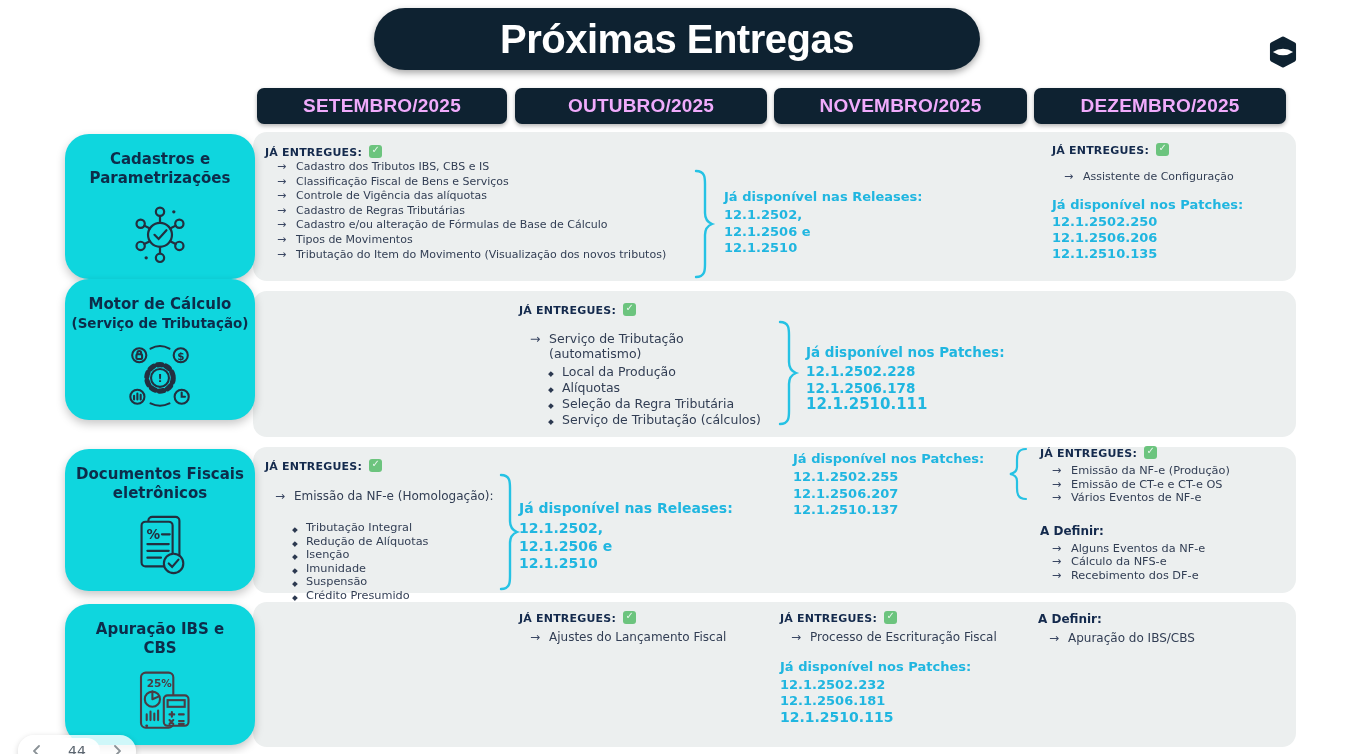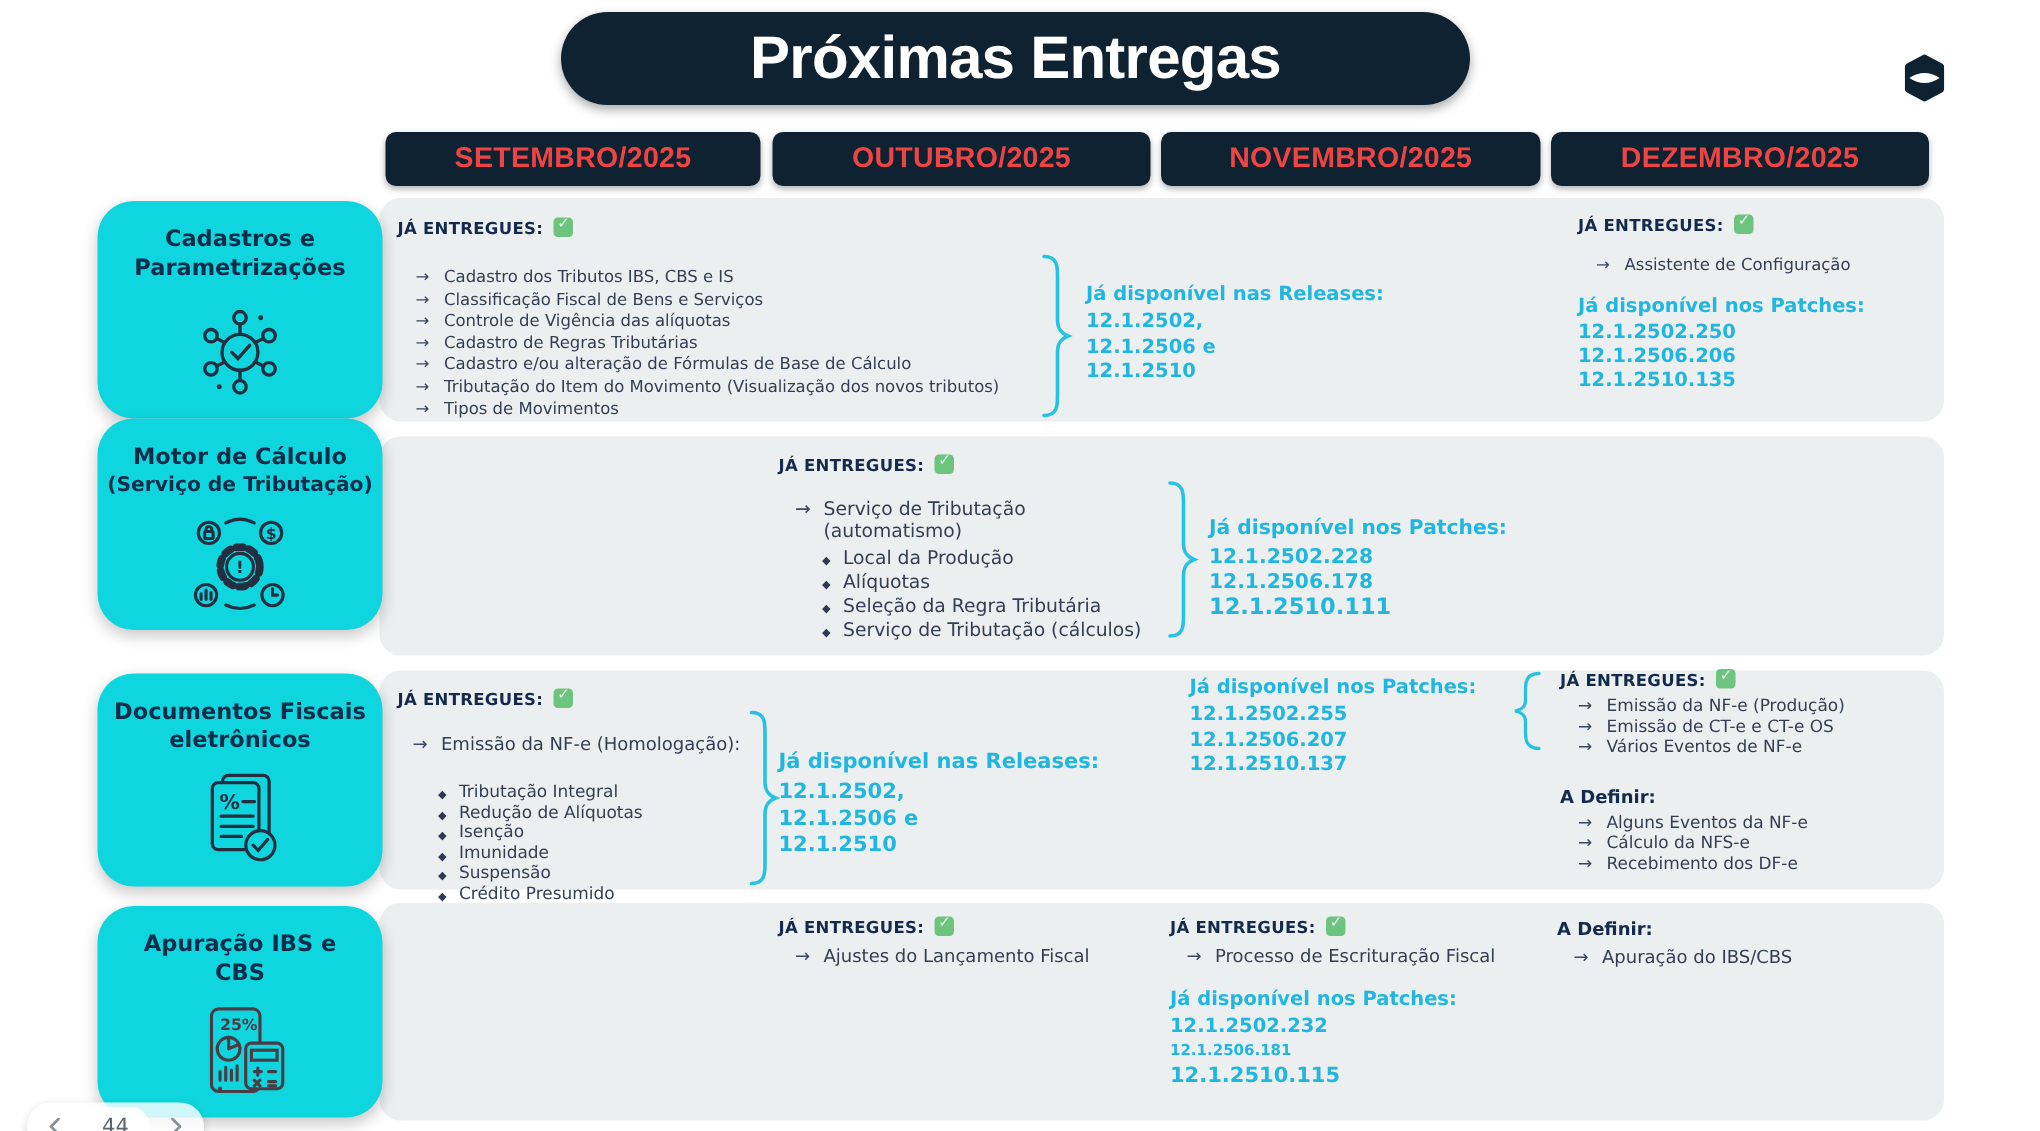--- a/index.html
+++ b/index.html
@@ -9,21 +9,21 @@
 
   
   .title-pill{position:absolute;left:374px;top:8px;width:606px;height:62px;background:#0e2231;
               border-radius:32px;display:flex;align-items:center;justify-content:center;
               box-shadow:0 3px 7px rgba(0,0,0,.35);}
   .title-pill span{color:#fff;font-size:40px;font-weight:800;letter-spacing:-.5px;
                    font-family:"Liberation Sans","DejaVu Sans",sans-serif;}
 
   
   .month{position:absolute;top:88px;height:36px;background:#0e2231;border-radius:7px;
-         display:flex;align-items:center;justify-content:center;color:#ef4444;font-weight:700;
+         display:flex;align-items:center;justify-content:center;color:#f0abfc;font-weight:700;
          font-size:19px;letter-spacing:.2px;box-shadow:0 2px 4px rgba(0,0,0,.3);
          font-family:"Liberation Sans","DejaVu Sans",sans-serif;}
 
   
   .panel{position:absolute;background:#ecefef;border-radius:14px;}
   .card{position:absolute;left:65px;width:190px;background:#0fd6de;border-radius:24px;
         box-shadow:0 4px 10px rgba(0,0,0,.22);display:flex;flex-direction:column;align-items:center;}
   .card-t{margin-top:16px;text-align:center;font-weight:700;font-size:15px;line-height:19px;
           color:#0d2c4a;}
   .card-t .sub{font-size:13.5px;}
@@ -103,28 +103,28 @@
         <circle cx="53" cy="15" r="1.8" fill="#232f3f" stroke="none"></circle>
         <circle cx="23" cy="65" r="1.8" fill="#232f3f" stroke="none"></circle>
       </g>
     </svg>
   </div>
 
   <div class="abs" style="left:265px;top:145px">
     <div class="dl">
       <span>JÁ ENTREGUES:</span><span class="chk"></span>
     </div>
-    <ul class="arrow-list fs11" style="margin-top:19px;padding-left:12px">
+    <ul class="arrow-list fs11" style="margin-top:1px;padding-left:12px">
       <li>Cadastro dos Tributos IBS, CBS e IS</li>
       <li>Classificação Fiscal de Bens e Serviços</li>
       <li>Controle de Vigência das alíquotas</li>
       <li>Cadastro de Regras Tributárias</li>
       <li>Cadastro e/ou alteração de Fórmulas de Base de Cálculo</li>
+      <li>Tipos de Movimentos</li>
       <li>Tributação do Item do Movimento (Visualização dos novos tributos)</li>
-      <li>Tipos de Movimentos</li>
     </ul>
   </div>
 
   <svg class="brace" style="left:692px;top:169px" width="24" height="112" viewBox="0 0 24 112">
     <path d="M4,2 C13,2 13,9 13,15 L13,44 C13,50 15,53 20,55 C15,57 13,60 13,66 L13,95 C13,101 13,108 4,108" fill="none" stroke="#25c2e4" stroke-width="2.4" stroke-linecap="round"></path>
   </svg>
 
   <div class="abs" style="left:724px;top:189px">
     <div class="cy" style="font-size:13px">Já disponível nas Releases:</div>
     <div class="cy" style="font-size:13px;line-height:16.5px;margin-top:3px">12.1.2502,</div>
@@ -304,21 +304,21 @@
 
   <div class="abs" style="left:780px;top:611px">
     <div class="dl">
       <span>JÁ ENTREGUES:</span><span class="chk"></span>
     </div>
     <ul class="arrow-list fs12s" style="margin-top:5px;padding-left:11px">
       <li>Processo de Escrituração Fiscal</li>
     </ul>
     <div class="cy" style="font-size:13px;margin-top:15px">Já disponível nos Patches:</div>
     <div class="cy" style="font-size:13px;line-height:16px;margin-top:3px">12.1.2502.232</div>
-    <div class="cy" style="font-size:10px;line-height:16px">12.1.2506.181</div>
+    <div class="cy" style="font-size:13px;line-height:16px">12.1.2506.181</div>
     <div class="cy" style="font-size:14px;line-height:16px">12.1.2510.115</div>
   </div>
 
   <div class="abs" style="left:1038px;top:612px">
     <div class="define">A Definir:</div>
     <ul class="arrow-list fs12s" style="margin-top:5px;padding-left:11px">
       <li>Apuração do IBS/CBS</li>
     </ul>
   </div>
 

